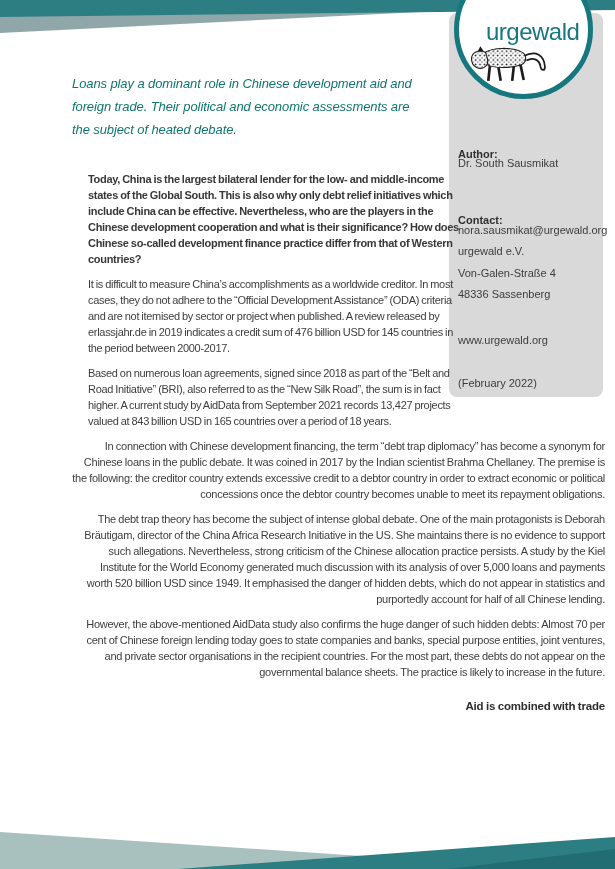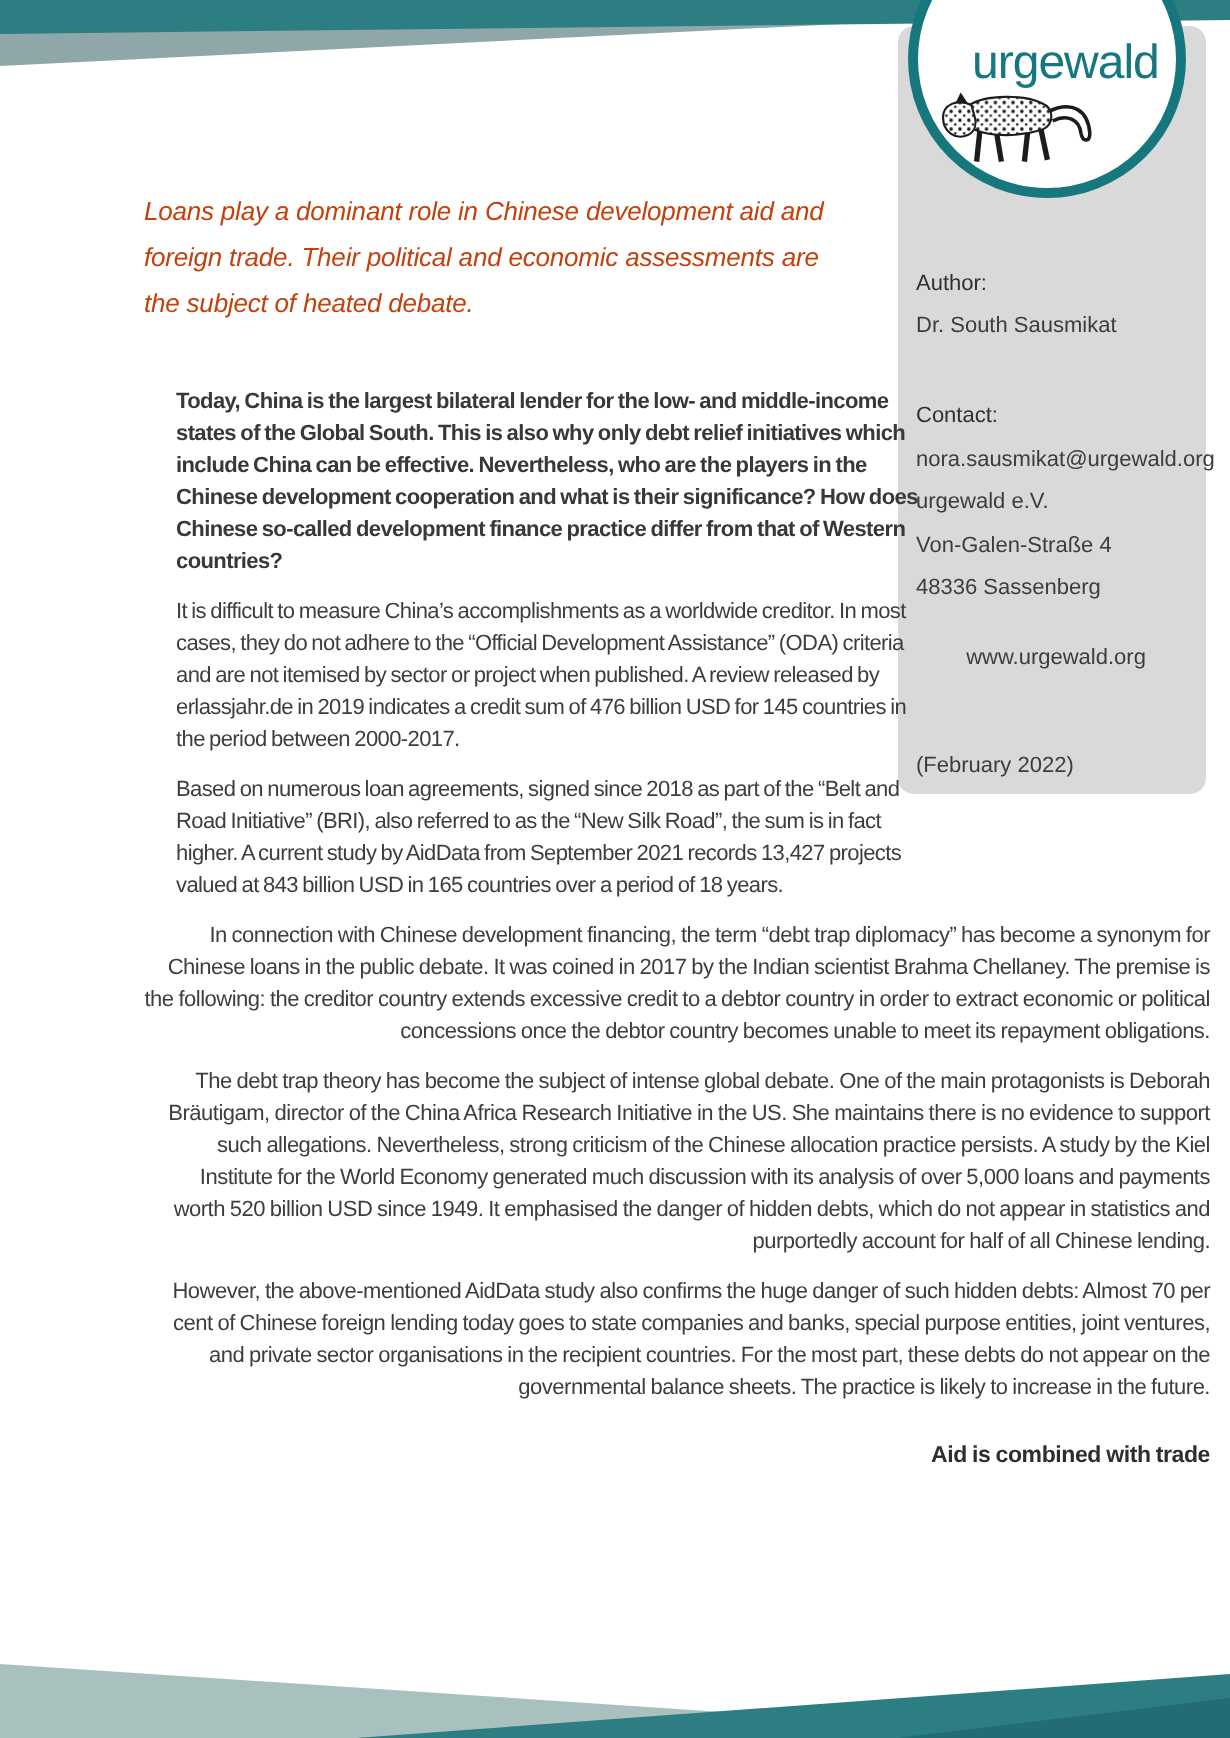--- a/index.html
+++ b/index.html
@@ -26,51 +26,51 @@
     clip-path: polygon(0 16px, 440px 11px, 0 33px);
     z-index: 0;
   }
   
   .sidebar {
     position: absolute; left:449px; top:13px; width:154px; height:384px;
     background:#d9d9d9; border-radius:8px; z-index:2;
     font-size:11px; color:#3c3c3c;
   }
   .sidebar .txt { position:absolute; left:9px; width:140px; line-height:13px; }
-  .sidebar .b { font-weight:normal; color:#303030; }
+  .sidebar .b { font-weight:bold; color:#303030;margin-top:12px; }
   .t-author-label { top:123px; }
   .t-author-name  { top:144px; }
   .t-contact-label{ top:189px; }
   .t-email        { top:211px; }
   .t-org          { top:232px; }
   .t-street       { top:254px; }
   .t-city         { top:275px; }
-  .t-web          { top:310px;text-align:center; }
+  .t-web          { top:321px; }
   .t-date         { top:364px; }
   
   .logo-circle {
     position:absolute; left:454px; top:-40px; width:139px; height:139px;
     background:#ffffff; border:5px solid #17777e; border-radius:50%;
     z-index:3;
   }
   .logo-word {
     position:absolute; left:27px; top:53px;
     font-size:24px; font-weight:normal; color:#17777e; letter-spacing:-0.5px;
   }
   .logo-cat { position:absolute; left:6px; top:76px; }
   
   .content { position:absolute; left:72px; top:64px; z-index:2; }
   h1.title {
     width:380px; font-size:15px; font-weight:bold; color:#272727;
     letter-spacing:-0.2px;
   }
   .title sup { font-size:9px; }
   .subtitle {
-    margin-top:30px; width:350px;
-    font-style:italic; font-size:13px; line-height:23px; color:#c2410c;
+    margin-top:8px; width:350px;
+    font-style:italic; font-size:13px; line-height:23px; color:#0f766e;
     letter-spacing:-0.1px;
   }
   .col-narrow {
     margin-top:30px; width:372px;
     letter-spacing:-0.3px; word-spacing:-0.6px;margin-left:16px;
   }
   .col-wide { width:533px; letter-spacing:-0.25px; word-spacing:-0.4px;text-align:right; }
   .body-p { font-size:11px; line-height:16px; margin-bottom:9px; }
   .bold-p { font-weight:bold; color:#383838; }
   h2.sec-head {

